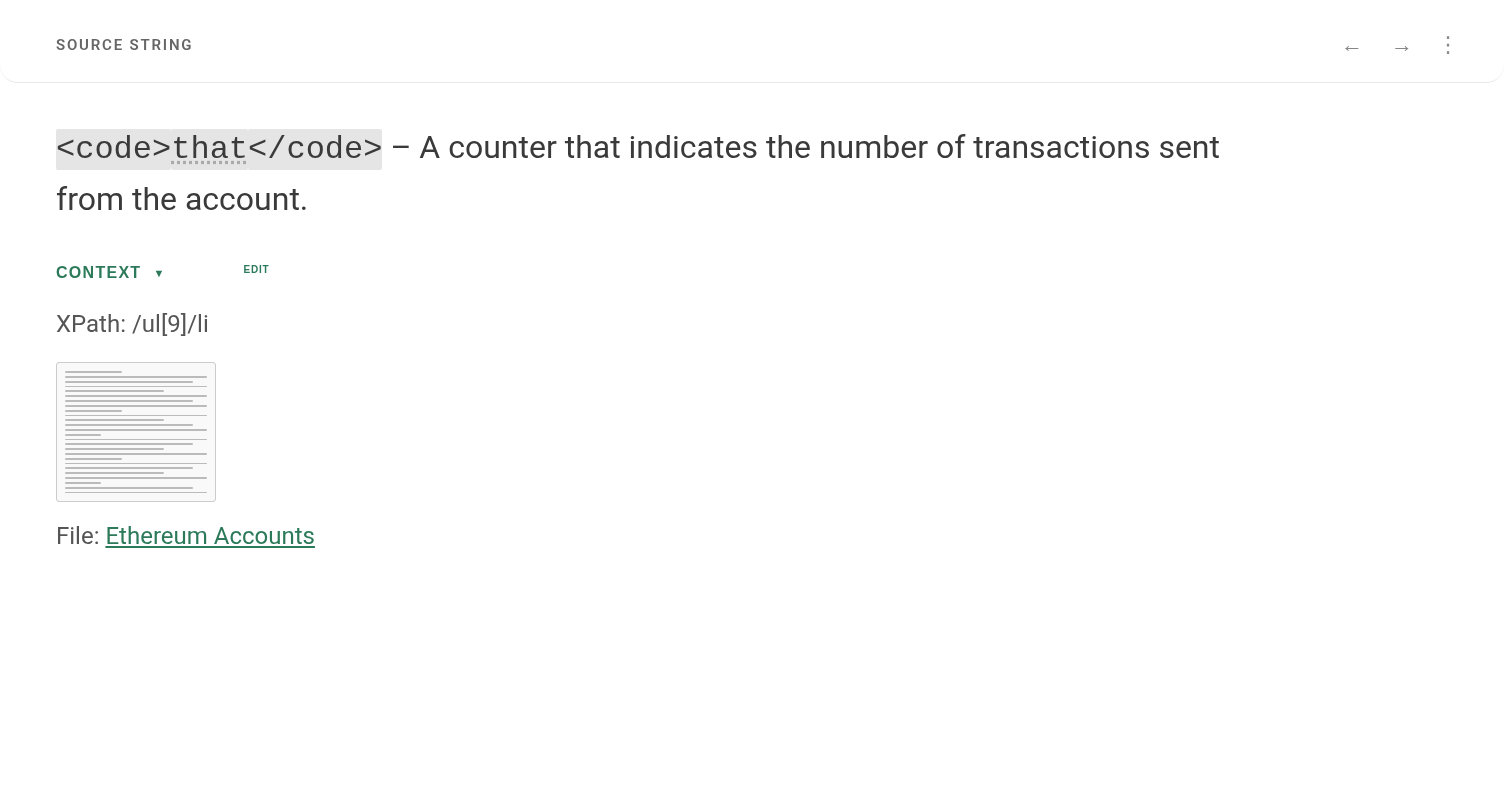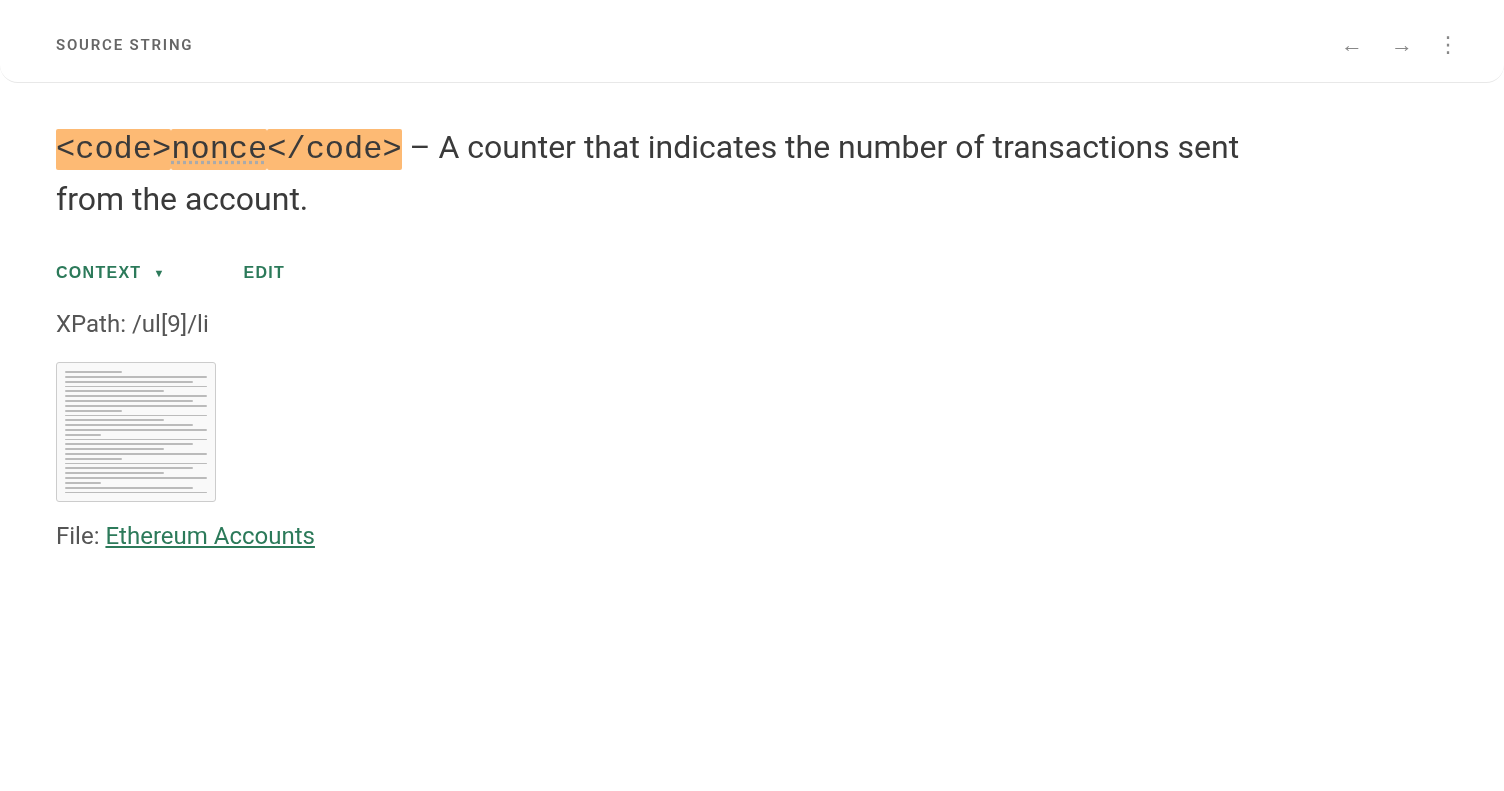--- a/index.html
+++ b/index.html
@@ -74,21 +74,21 @@
     .source-text {
       font-size: 32px;
       line-height: 1.55;
       color: #3a3a3a;
       font-weight: 400;
       margin-bottom: 40px;
       max-width: 1200px;
     }
 
     .code-highlight {
-      background-color: #fdba74;
+      background-color: #e5e5e5;
       color: #3a3a3a;
       font-family: 'Courier New', Courier, monospace;
       font-size: 32px;
       padding: 2px 0;
       border-radius: 2px;
     }
 
     .nonce-underline {
       text-decoration: underline;
       text-decoration-style: dotted;
@@ -125,21 +125,21 @@
       margin-left: 4px;
     }
 
     .tab-separator {
       color: #cccccc;
       margin: 0 20px;
       font-size: 14px;
     }
 
     .tab-edit {
-      font-size: 16px;
+      font-size: 10px;
       font-weight: 700;
       letter-spacing: 0.08em;
       color: #2c7a5a;
       text-transform: uppercase;
       cursor: pointer;
       background: none;
       border: none;
       padding: 0;
     }
 
@@ -206,21 +206,21 @@
   <div class="header-actions">
     <button class="nav-btn">←</button>
     <button class="nav-btn">→</button>
     <button class="more-btn">⋮</button>
   </div>
 </div>
 
 <div class="main-content">
 
   <div class="source-text">
-    <span class="code-highlight">&lt;code&gt;</span><span class="code-highlight nonce-underline">nonce</span><span class="code-highlight">&lt;/code&gt;</span><span> – </span><span>A counter that indicates the number of transactions sent from the account.</span>
+    <span class="code-highlight">&lt;code&gt;</span><span class="code-highlight nonce-underline">that</span><span class="code-highlight">&lt;/code&gt;</span><span> – </span><span>A counter that indicates the number of transactions sent from the account.</span>
   </div>
 
   <div class="context-tabs">
     <button class="tab-context">
       <span>CONTEXT</span>
       <span class="tab-arrow">▼</span>
     </button>
     <span class="tab-separator">&nbsp;&nbsp;&nbsp;&nbsp;</span>
     <button class="tab-edit">EDIT</button>
   </div>

